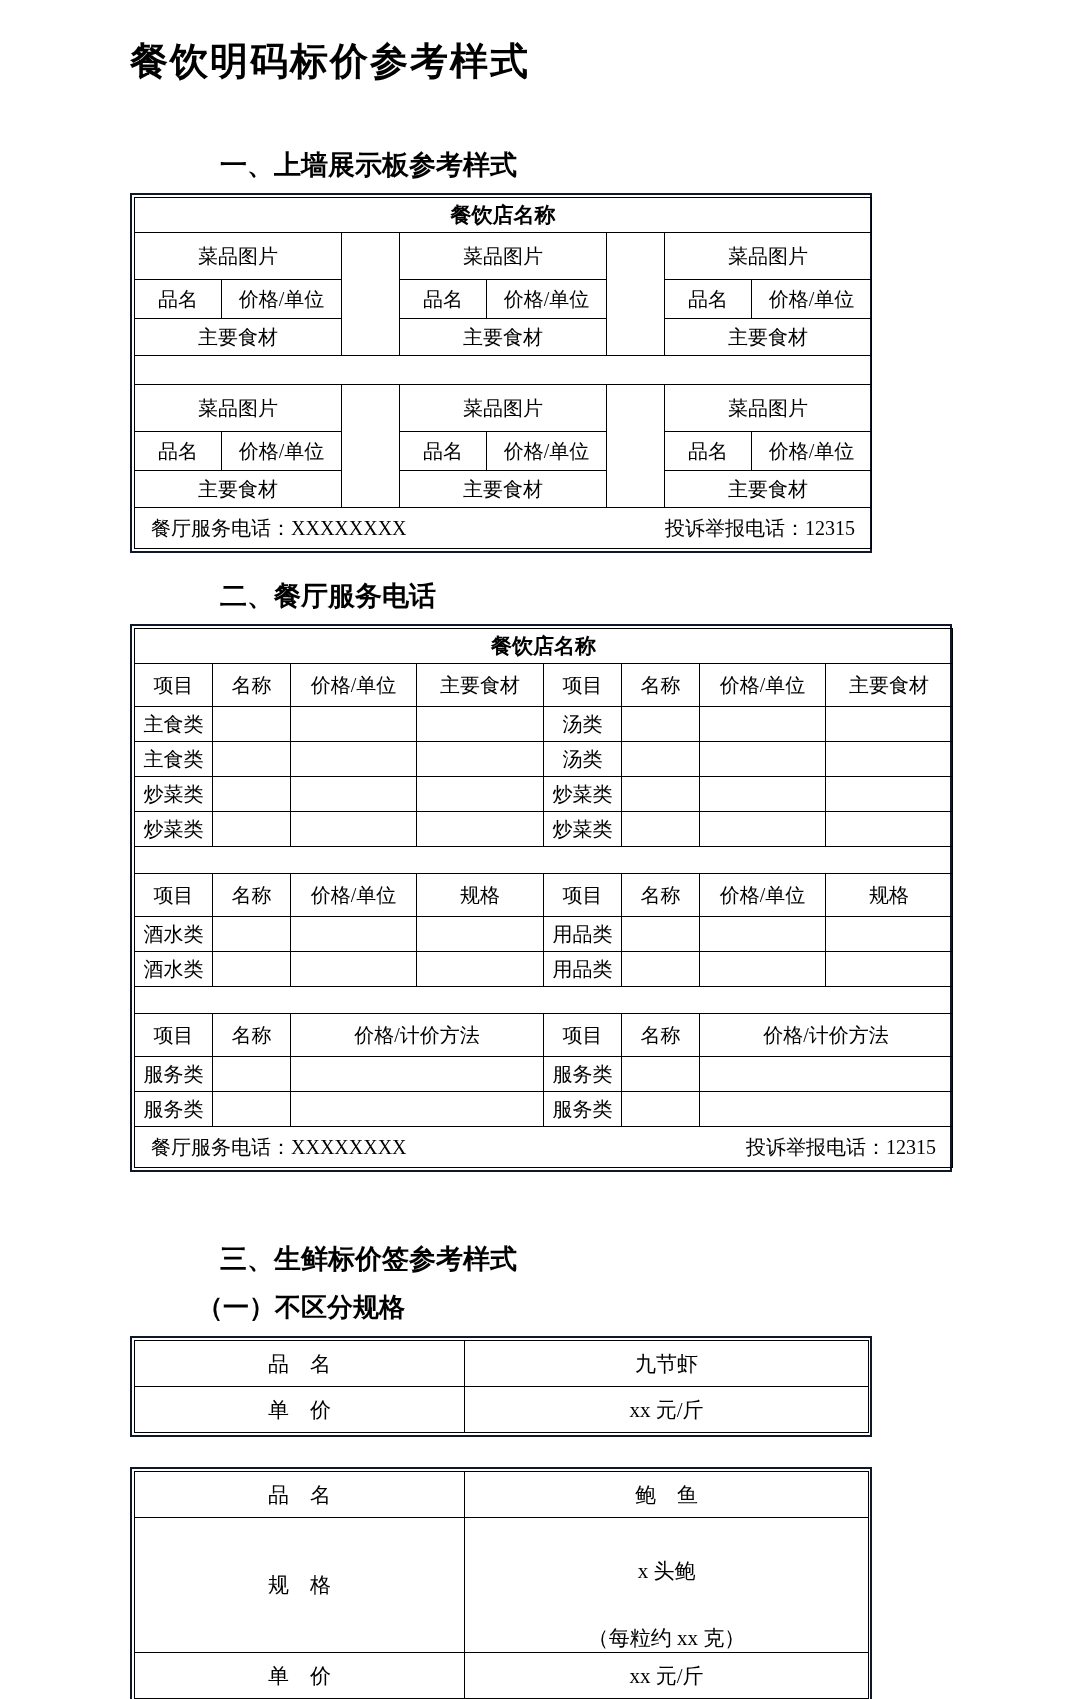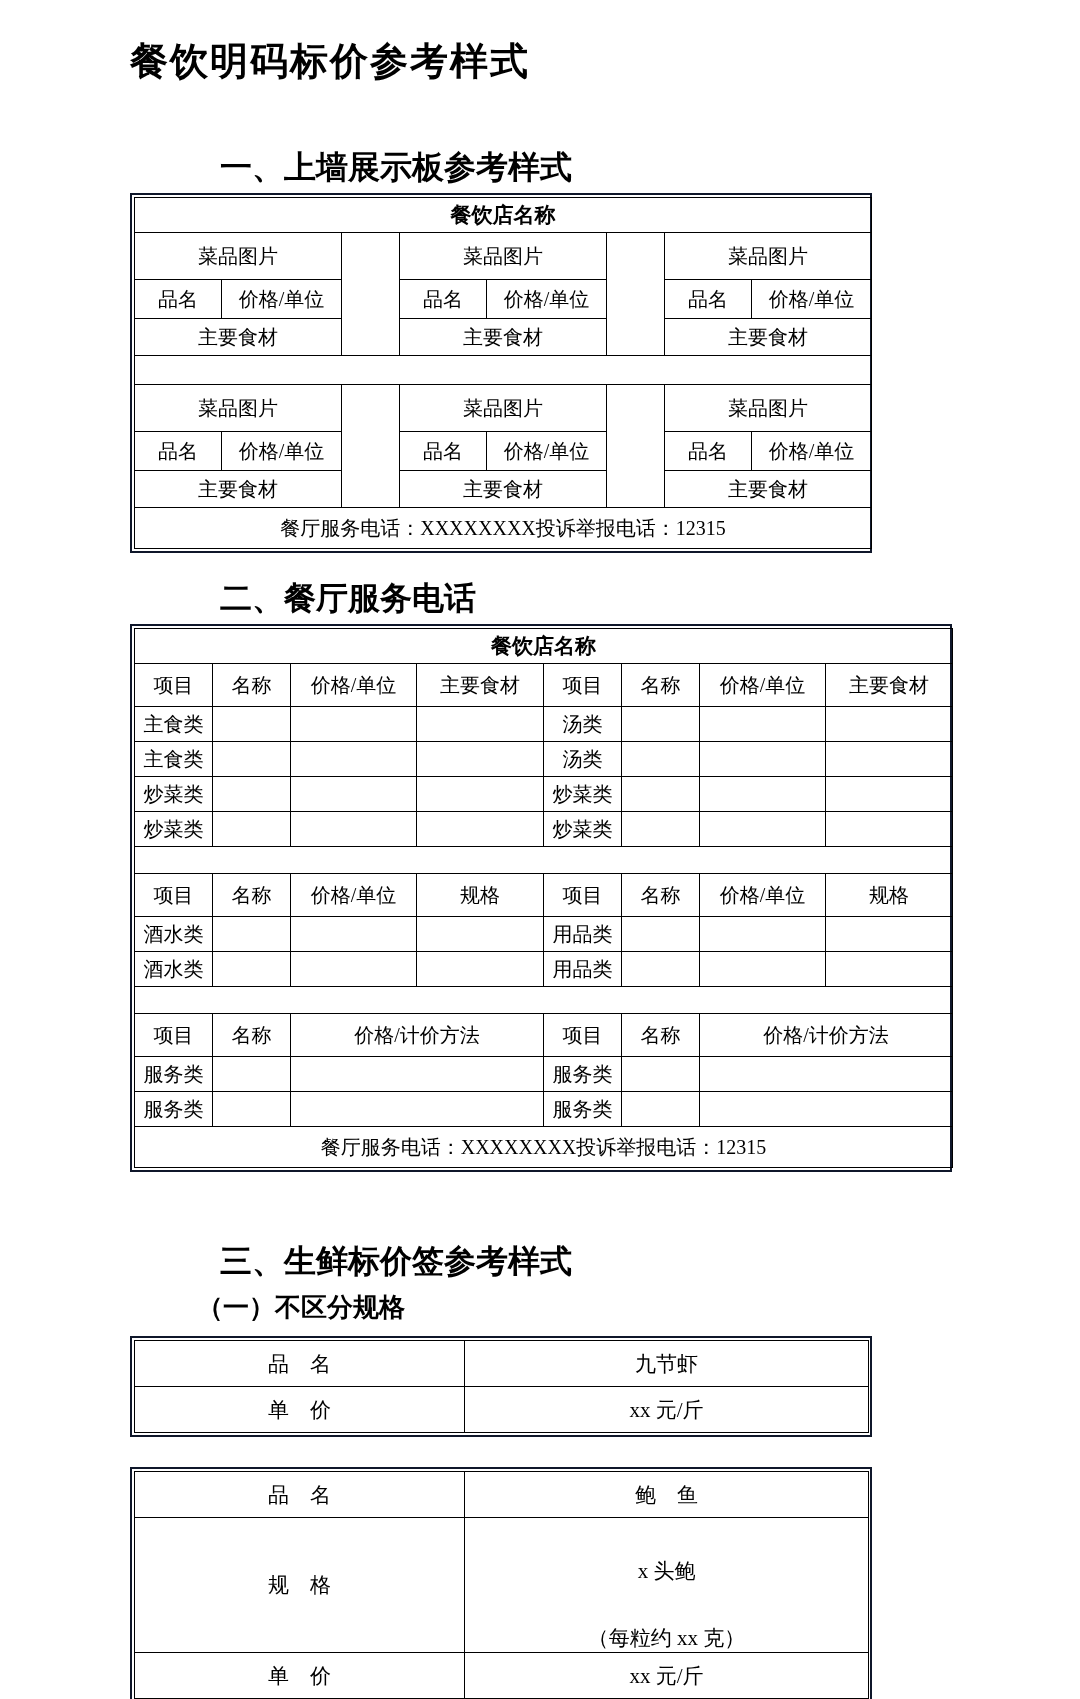--- a/index.html
+++ b/index.html
@@ -18,23 +18,23 @@
   .doc-title {
     text-align: left;
     font-size: 38px;
     font-weight: bold;
     font-family: "Liberation Serif", "DejaVu Serif", serif;
     letter-spacing: 2px;
     line-height: 50px;
     margin: 0;
   }
   .sec-heading {
-    font-family: Liberation Serif, serif;
+    font-family: Liberation Mono, monospace;
     font-weight: bold;
-    font-size: 32px;
+    font-size: 27px;
     line-height: 34px;
     margin: 0 0 0 90px;
   }
   .sec-heading.h1 { margin-top: 64px; }
   .sec-heading.h2 { margin-top: 28px; }
   .sec-heading.h3 { margin-top: 72px; }
   .sub-heading {
     font-family: "Liberation Serif", "DejaVu Serif", serif;
     font-weight: bold;
     font-size: 26px;
@@ -75,21 +75,21 @@
     height: 34px;
   }
   
   .board td.img-row   { height: 46px; }
   .board td.name-row  { height: 38px; }
   .board td.ingr-row  { height: 36px; }
   .board td.gap-row   { height: 28px; }
   .board td.footer-row, .menu td.footer-row { height: 40px; }
   .footer-flex {
     display: flex;
-    justify-content: center;
+    justify-content: space-between;
     align-items: center;
     padding: 0 16px;
   }
   
   .menu td.hdr  { height: 42px; }
   .menu td.body { height: 34px; }
   .menu td.gap-row { height: 26px; }
   
   .fresh td { height: 45px; font-size: 21px; }
   .fresh td.tall { height: 62px; }

